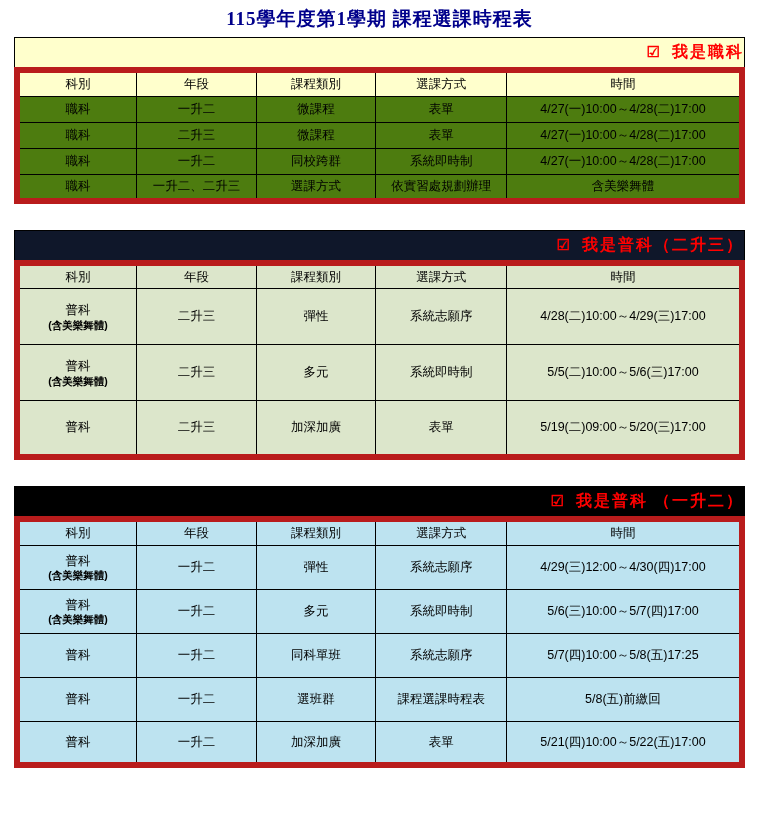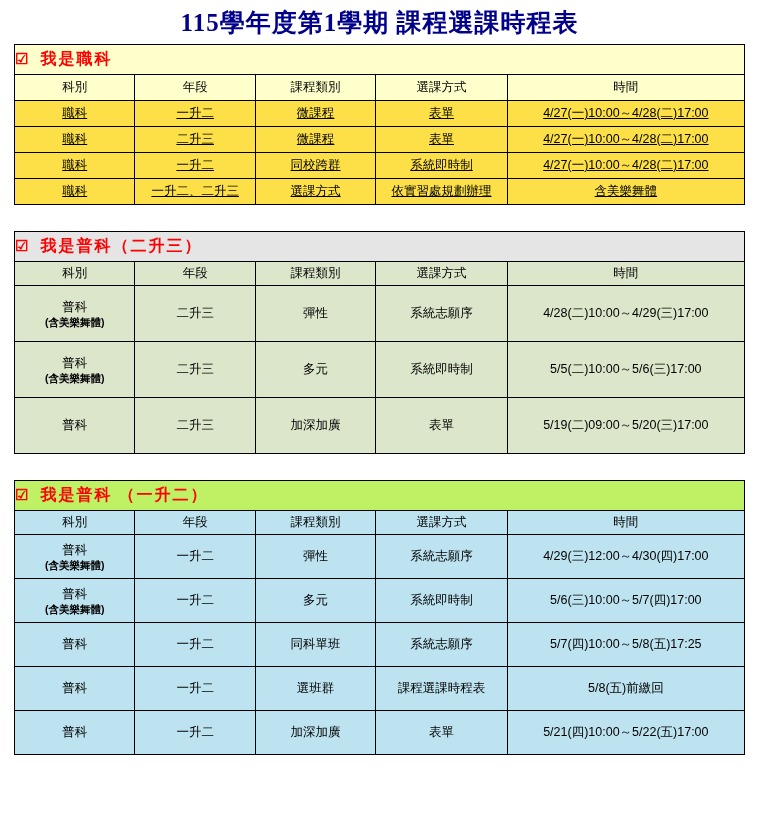--- a/index.html
+++ b/index.html
@@ -17,54 +17,54 @@
   .page {
     position: relative;
     width: 759px;
     height: 814px;
     padding: 0;
   }
   .doc-title {
     text-align: center;
     font-family: "Liberation Serif", serif;
     font-weight: bold;
-    font-size: 25px;
+    font-size: 19px;
     color: #00008B;
     letter-spacing: 1px;
     margin: 8px 0 6px 0;
     line-height: 1.2;
   }
   .section {
     margin: 0 14px 0 14px;
   }
   .section + .section {
     margin-top: 26px;
   }
   .section-banner {
     border: 1px solid #000;
     border-bottom: none;
-    text-align: left;
+    text-align: right;
     font-family: "Liberation Serif", serif;
     font-weight: bold;
     font-size: 16px;
     color: #FF0000;
     padding: 4px 0 4px 0;
     letter-spacing: 2px;
   }
   .check-icon {
     color: #FF0000;
     font-size: 15px;
     margin-right: 10px;
     display: inline-block;
   }
   table.sched {
     border-collapse: collapse;
     width: 100%;
     table-layout: fixed;
-    border: 1px solid #b91c1c;
+    border: 6px solid #b91c1c;
   }
   table.sched th,
   table.sched td {
     border: 1px solid #000;
     text-align: center;
     vertical-align: middle;
     font-size: 12.5px;
     font-family: "Liberation Sans", sans-serif;
     padding: 3px 2px;
     line-height: 1.35;
@@ -74,27 +74,27 @@
   }
   .sub {
     font-size: 10.5px;
     display: block;
     line-height: 1.2;
     font-weight: bold;
   }
   
   .theme-yellow .section-banner { background: #FFFFCC; }
   .theme-yellow table.sched th { background: #FFFFCC; }
-  .theme-yellow table.sched td { background: #fde047; text-decoration: underline; }
-
-  .theme-green .section-banner { background: #e5e5e5; }
+  .theme-yellow table.sched td { background: #4d7c0f; }
+
+  .theme-green .section-banner { background: #0f172a; }
   .theme-green table.sched th { background: #DCE6CB; }
   .theme-green table.sched td { background: #DCE6CB; }
 
-  .theme-blue .section-banner { background: #bef264; }
+  .theme-blue .section-banner { background: #000000; }
   .theme-blue table.sched th { background: #BDE3F0; }
   .theme-blue table.sched td { background: #BDE3F0; }
 
   
   col.c1 { width: 16.5%; }
   col.c2 { width: 16.5%; }
   col.c3 { width: 16.5%; }
   col.c4 { width: 18%; }
   col.c5 { width: 32.5%; }
 

